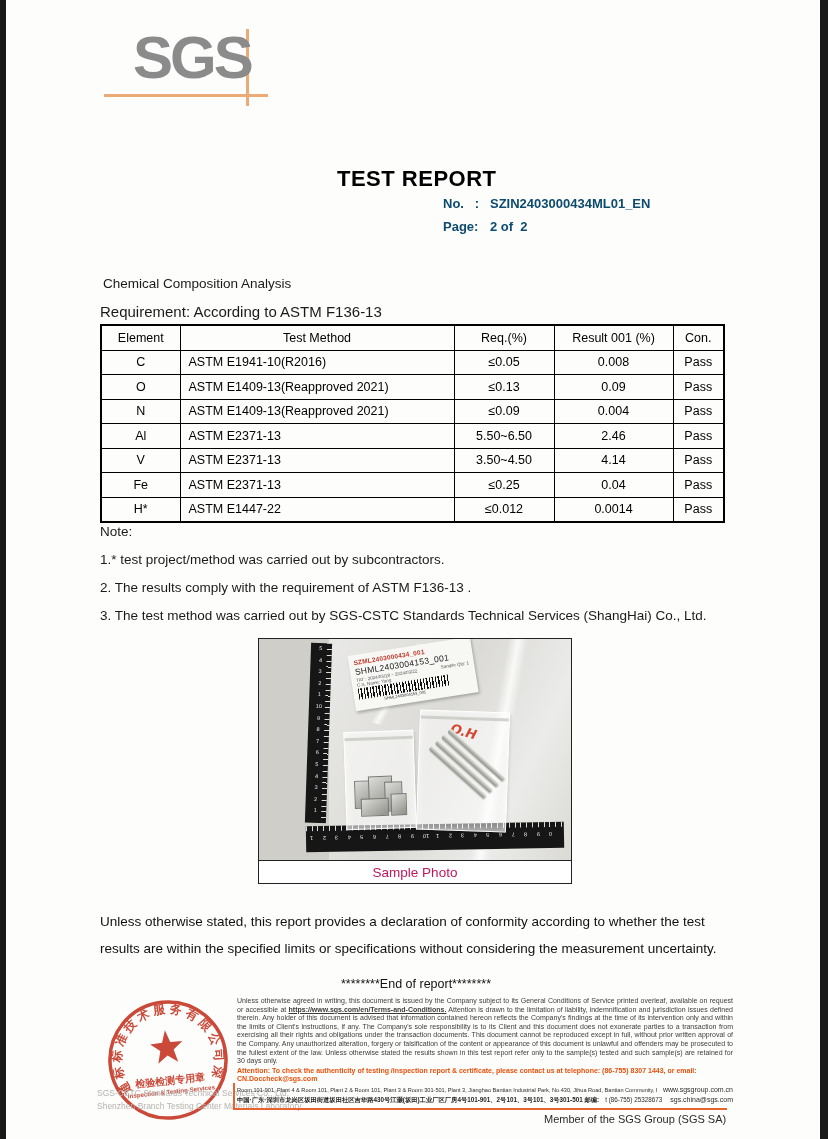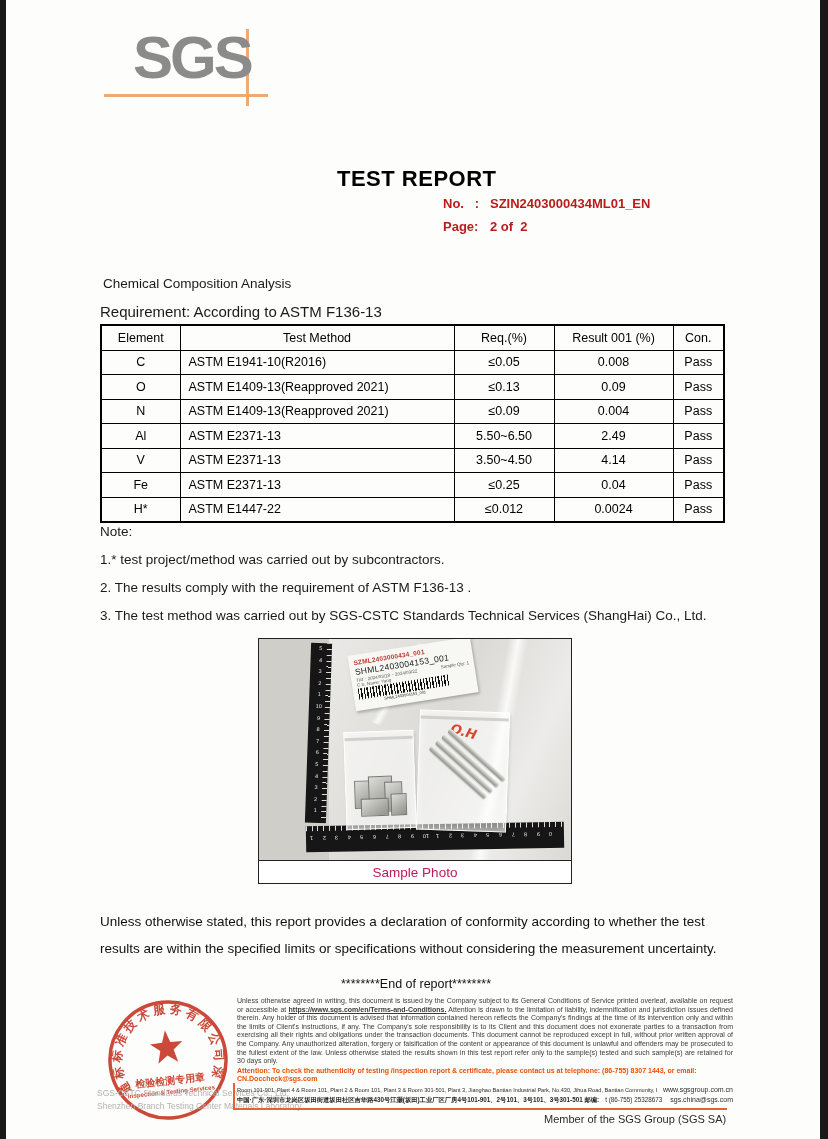--- a/index.html
+++ b/index.html
@@ -16,21 +16,21 @@
   .logo-text {
     position:absolute; left:33px; top:8px; font-size:60px; font-weight:bold;
     color:#8b8b8b; letter-spacing:-3px; line-height:1;
     font-family:"Liberation Sans", sans-serif;
   }
   .logo-hline { position:absolute; left:4px; top:74px; width:164px; height:3px; background:#ecab76; }
   .logo-vline { position:absolute; left:146px; top:9px; width:3px; height:77px; background:#ecab76; }
 
   
   .report-title { position:absolute; left:337px; top:166px; font-size:22px; font-weight:bold; letter-spacing:0.5px; color:#000; }
-  .meta { position:absolute; left:443px; top:196px; font-size:13px; font-weight:bold; color:#b91c1c; }
+  .meta { position:absolute; left:443px; top:196px; font-size:13px; font-weight:bold; color:#0c4a6e; }
   .meta-row { display:flex; height:23px; align-items:flex-start; }
   .meta-label { width:47px; white-space:pre; }
   .meta-value { white-space:pre; }
 
   
   .sec-analysis { position:absolute; left:103px; top:276px; font-size:13.5px; }
   .sec-requirement { position:absolute; left:100px; top:303px; font-size:15px; }
 
   
   table.report-table {
@@ -172,42 +172,42 @@
       <td>N</td>
       <td class="tm">ASTM E1409-13(Reapproved 2021)</td>
       <td>≤0.09</td>
       <td>0.004</td>
       <td>Pass</td>
     </tr>
     <tr>
       <td>Al</td>
       <td class="tm">ASTM E2371-13</td>
       <td>5.50~6.50</td>
-      <td>2.49</td>
+      <td>2.46</td>
       <td>Pass</td>
     </tr>
     <tr>
       <td>V</td>
       <td class="tm">ASTM E2371-13</td>
       <td>3.50~4.50</td>
       <td>4.14</td>
       <td>Pass</td>
     </tr>
     <tr>
       <td>Fe</td>
       <td class="tm">ASTM E2371-13</td>
       <td>≤0.25</td>
       <td>0.04</td>
       <td>Pass</td>
     </tr>
     <tr>
       <td>H*</td>
       <td class="tm">ASTM E1447-22</td>
       <td>≤0.012</td>
-      <td>0.0024</td>
+      <td>0.0014</td>
       <td>Pass</td>
     </tr>
   </tbody>
     </table>
 
   <div class="notes">
     <div>Note:</div>
     <div>1.* test project/method was carried out by subcontractors.</div>
     <div>2. The results comply with the requirement of ASTM F136-13 .</div>
     <div>3. The test method was carried out by SGS-CSTC Standards Technical Services (ShangHai) Co., Ltd.</div>

